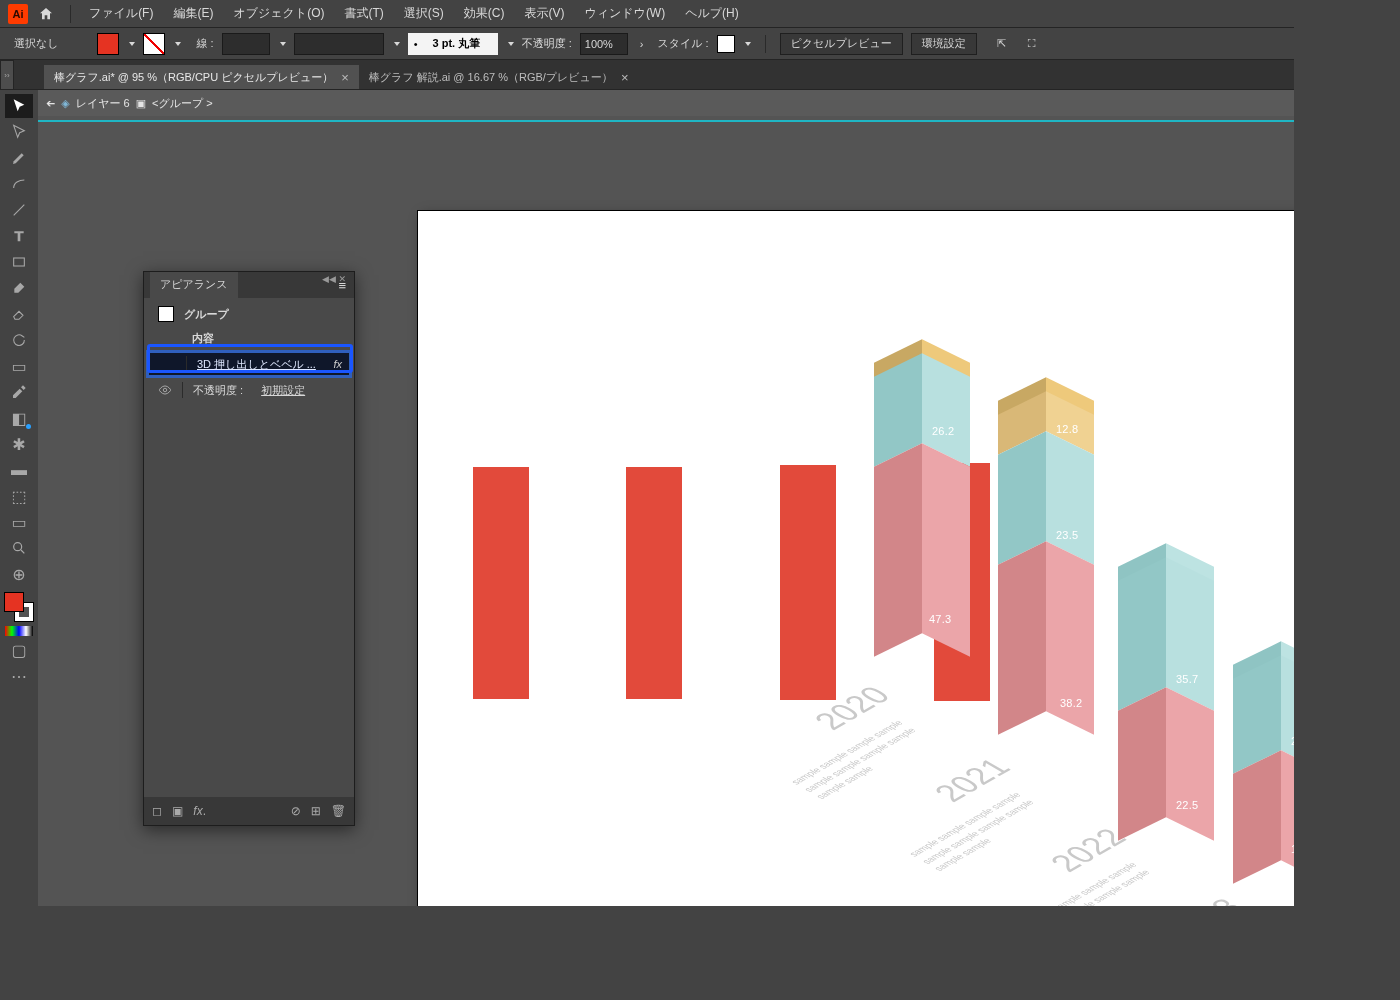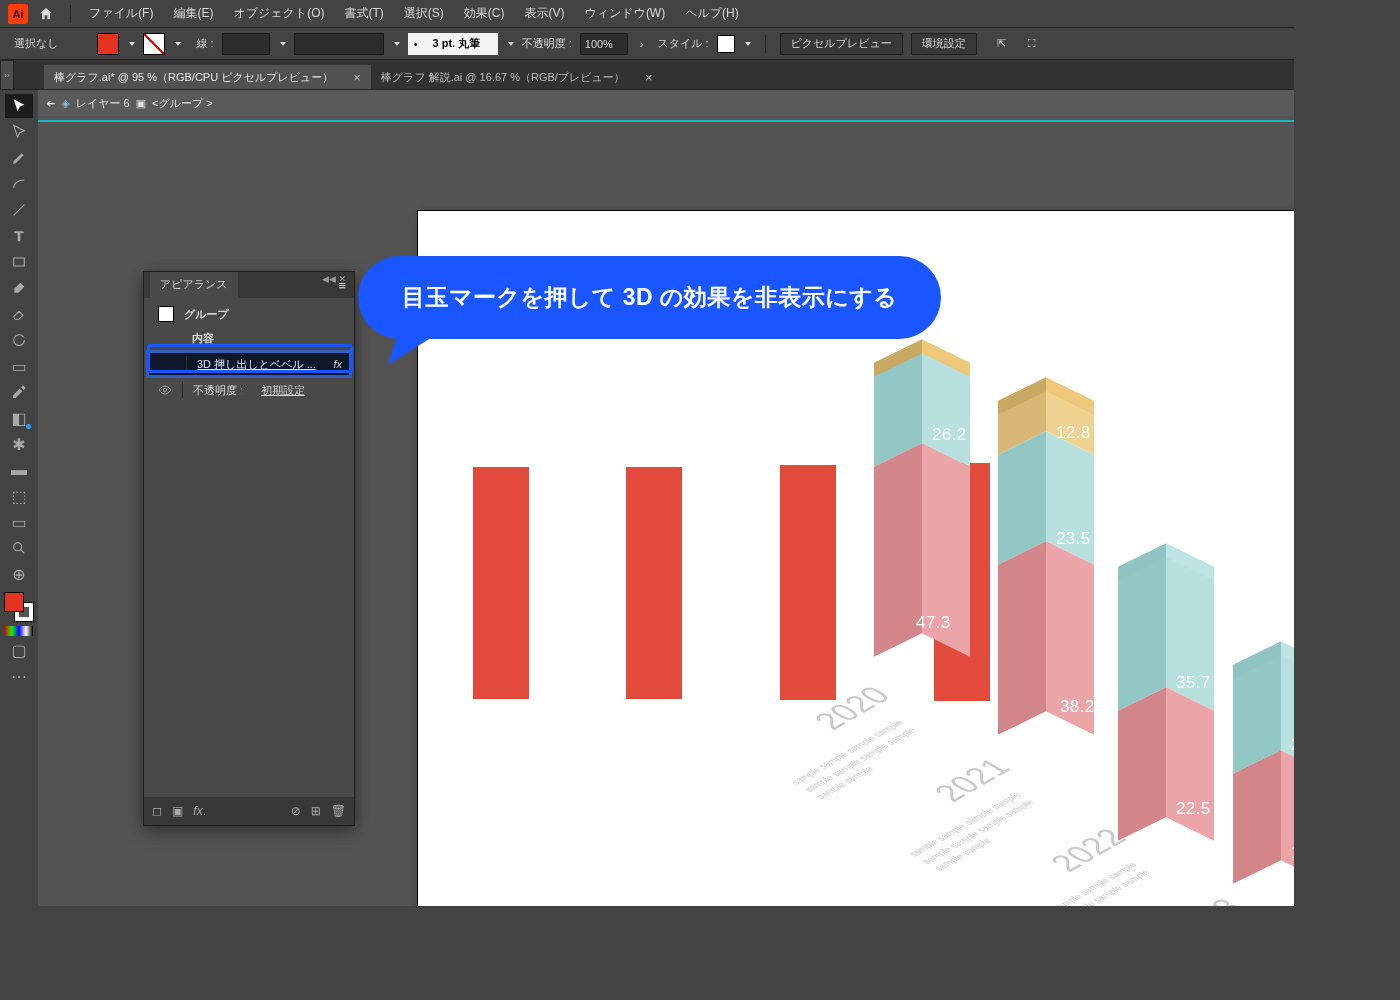--- a/index.html
+++ b/index.html
@@ -34,21 +34,21 @@
   .swatch{width:22px;height:22px;border:1px solid #000;position:relative;}
   .swatch.red{background:#e53322;}
   .swatch.none{background:#fff;}
   .swatch.none:after{content:"";position:absolute;inset:0;background:linear-gradient(to top right,transparent 46%,#e00 46%,#e00 54%,transparent 54%);}
   .caret{width:0;height:0;border-left:3px solid transparent;border-right:3px solid transparent;border-top:4px solid var(--text);margin-left:2px;}
   .stroke-field,.num-field{background:#2d2d2d;border:1px solid #1a1a1a;height:22px;color:var(--text);font-size:11px;padding:0 4px;display:flex;align-items:center;min-width:48px;}
   .dash-field{width:90px;background:#2d2d2d;border:1px solid #1a1a1a;height:22px;}
   .brush-field{background:#f4f4f4;color:#000;height:22px;padding:0 6px;display:flex;align-items:center;font-size:11px;min-width:90px;}
   .btn{background:#383838;border:1px solid #1f1f1f;padding:3px 10px;height:22px;display:flex;align-items:center;font-size:11px;color:var(--text);}
   .tabstrip{height:30px;background:var(--bg0);display:flex;align-items:flex-end;padding-left:44px;border-bottom:1px solid var(--border);}
-  .doc-tab{height:24px;padding:0 10px;display:flex;align-items:center;font-size:11px;color:#bdbdbd;gap:20px;}
+  .doc-tab{height:24px;padding:0 10px;display:flex;align-items:center;font-size:11px;color:#bdbdbd;gap:8px;}
   .doc-tab.active{background:var(--tab-active);color:#e8e8e8;}
   .doc-tab .x{color:#bbb;font-size:13px;}
   .breadcrumb{height:26px;background:#5a5a5a;display:flex;align-items:center;padding:0 8px;font-size:11px;color:#e4e4e4;gap:6px;margin-left:38px;}
   .bc-lt{transform:scaleX(-1);}
   .toolbox{position:absolute;left:0;top:90px;width:38px;bottom:0;background:var(--bg2);display:flex;flex-direction:column;align-items:center;padding-top:4px;gap:2px;}
   .tool{width:28px;height:24px;display:flex;align-items:center;justify-content:center;color:var(--text-dim);position:relative;}
   .tool.active{background:#1c1c1c;color:#fff;}
   .tool svg{width:16px;height:16px;}
   .fillstroke{width:30px;height:30px;position:relative;margin-top:4px;}
   .fs-fill{position:absolute;left:0;top:0;width:20px;height:20px;background:#e53322;border:1px solid #000;}
@@ -58,21 +58,21 @@
   .panel-collapse{position:absolute;left:0;top:60px;width:14px;height:30px;background:var(--bg3);border:1px solid var(--border);display:flex;align-items:center;justify-content:center;font-size:8px;color:var(--text-dim);}
 
   .canvas-area{position:absolute;left:38px;top:116px;right:0;bottom:0;background:#545454;overflow:hidden;}
   .cyan-rule{position:absolute;left:0;right:0;top:4px;height:2px;background:var(--cyan);}
   .artboard{position:absolute;left:380px;top:95px;width:900px;height:780px;background:#fff;box-shadow:0 0 0 1px #000,4px 4px 12px rgba(0,0,0,.4);overflow:hidden;}
 
   
   .red-bar{position:absolute;background:var(--red-bar);}
   
   .iso-col{position:absolute;}
-  .bar-label{position:absolute;color:#fff;font-size:17px;font-family:Futura,"Arial Narrow",sans-serif;letter-spacing:.02em;}
+  .bar-label{position:absolute;color:#fff;font-size:11px;font-family:Futura,"Arial Narrow",sans-serif;letter-spacing:.02em;}
   .year{position:absolute;transform:rotate(-30deg) skewX(30deg);font-family:Futura,"Arial Narrow",sans-serif;font-weight:500;color:#c9c9c9;font-size:30px;letter-spacing:.02em;}
   .sample{position:absolute;transform:rotate(-30deg) skewX(30deg);font-family:Futura,"Arial Narrow",sans-serif;color:#c9c9c9;font-size:9px;line-height:1.4;white-space:pre;}
 
   
   .appearance{position:absolute;left:105px;top:155px;width:212px;height:555px;background:var(--panel);border:1px solid #1d1d1d;box-shadow:0 4px 16px rgba(0,0,0,.5);}
   .ap-grab{position:absolute;top:2px;right:8px;font-size:9px;color:#999;}
   .ap-tabs{height:26px;display:flex;background:var(--panel-dark);padding-left:6px;}
   .ap-tab{padding:5px 10px;font-size:11px;background:var(--panel);color:var(--text);}
   .ap-burger{margin-left:auto;padding:6px 8px;font-size:13px;color:var(--text);}
   .ap-body{padding:4px 0;}
@@ -250,21 +250,21 @@
     <div class="red-bar" style="left:516px;top:252px;width:56px;height:238px;"></div>
 
     <div class="iso-col" style="left:456px;top:140px;">
       <div style="position:absolute;left:0;top:0;width:48px;height:28px;background:#c8a863;transform:skewY(-26deg);"></div>
       <div style="position:absolute;left:48px;top:0;width:48px;height:28px;background:#eec97b;transform:skewY(26deg);"></div>
       <div style="position:absolute;left:0;top:14px;width:48px;height:90px;background:#92c7c6;transform:skewY(-26deg);"></div>
       <div style="position:absolute;left:48px;top:14px;width:48px;height:90px;background:#b8e0df;transform:skewY(26deg);"></div>
       <div style="position:absolute;left:0;top:104px;width:48px;height:190px;background:#d28689;transform:skewY(-26deg);"></div>
       <div style="position:absolute;left:48px;top:104px;width:48px;height:190px;background:#eba5a9;transform:skewY(26deg);"></div>
       <span class="bar-label" style="left:58px;top:74px;">26.2</span>
-      <span class="bar-label" style="left:42px;top:262px;text-align:center;">47.3</span>
+      <span class="bar-label" style="left:55px;top:262px;text-align:center;">47.3</span>
     </div>
 
     <div class="iso-col" style="left:580px;top:178px;">
       <div style="position:absolute;left:0;top:0;width:48px;height:28px;background:#c8a863;transform:skewY(-26deg);"></div>
       <div style="position:absolute;left:48px;top:0;width:48px;height:28px;background:#eec97b;transform:skewY(26deg);"></div>
       <div style="position:absolute;left:0;top:14px;width:48px;height:40px;background:#d9b877;transform:skewY(-26deg);"></div>
       <div style="position:absolute;left:48px;top:14px;width:48px;height:40px;background:#f0d292;transform:skewY(26deg);"></div>
       <div style="position:absolute;left:0;top:54px;width:48px;height:110px;background:#92c7c6;transform:skewY(-26deg);"></div>
       <div style="position:absolute;left:48px;top:54px;width:48px;height:110px;background:#b8e0df;transform:skewY(26deg);"></div>
       <div style="position:absolute;left:0;top:164px;width:48px;height:170px;background:#d28689;transform:skewY(-26deg);"></div>
@@ -351,17 +351,13 @@
       <span class="right">
         <span>⊘</span>
         <span>⊞</span>
         <span>🗑</span>
       </span>
     </div>
   </div>
 
   <div class="sel-frame"></div>
 
-  <div class="bubble-wrap">
-    <div class="bubble">目玉マークを押して 3D の効果を非表示にする</div>
-    <div class="bubble-tail"></div>
-  </div>
 </div>
 
 </body></html>

